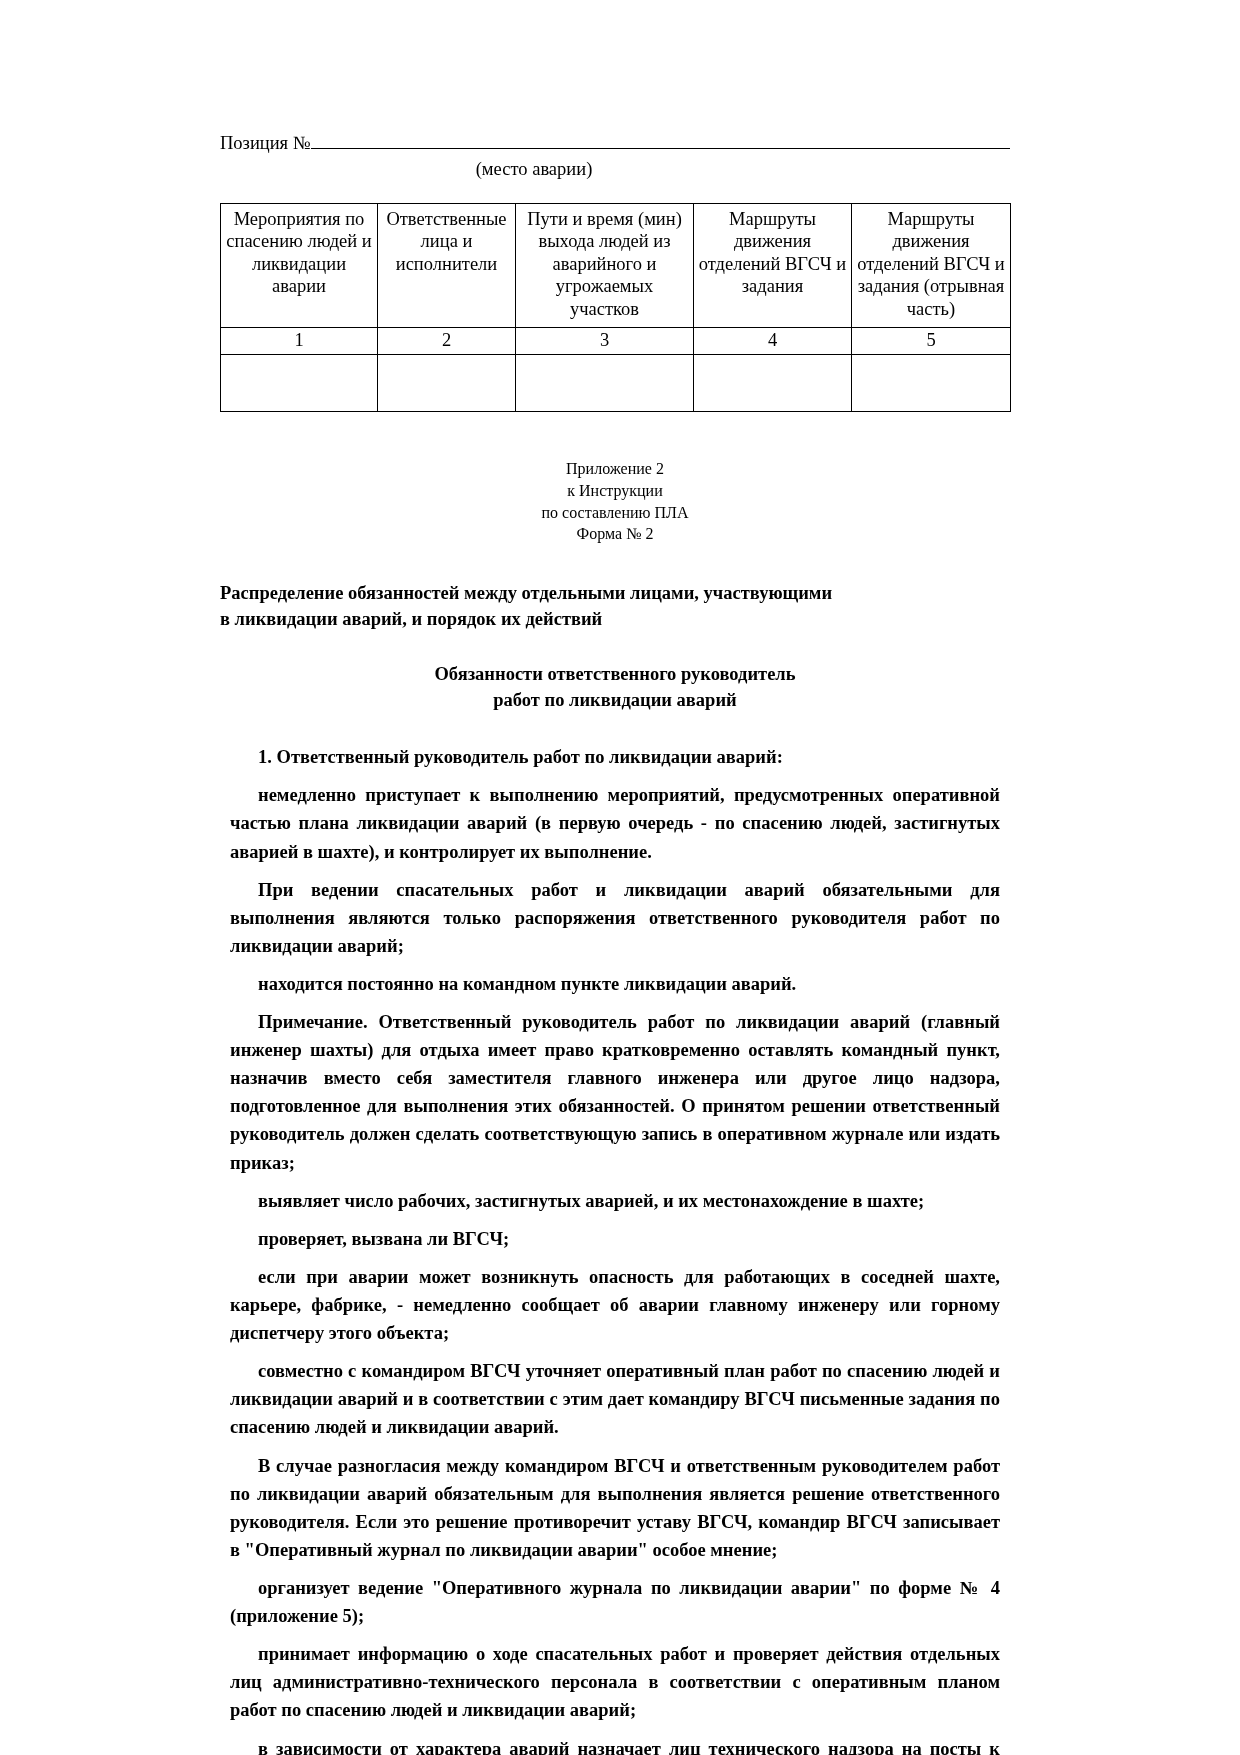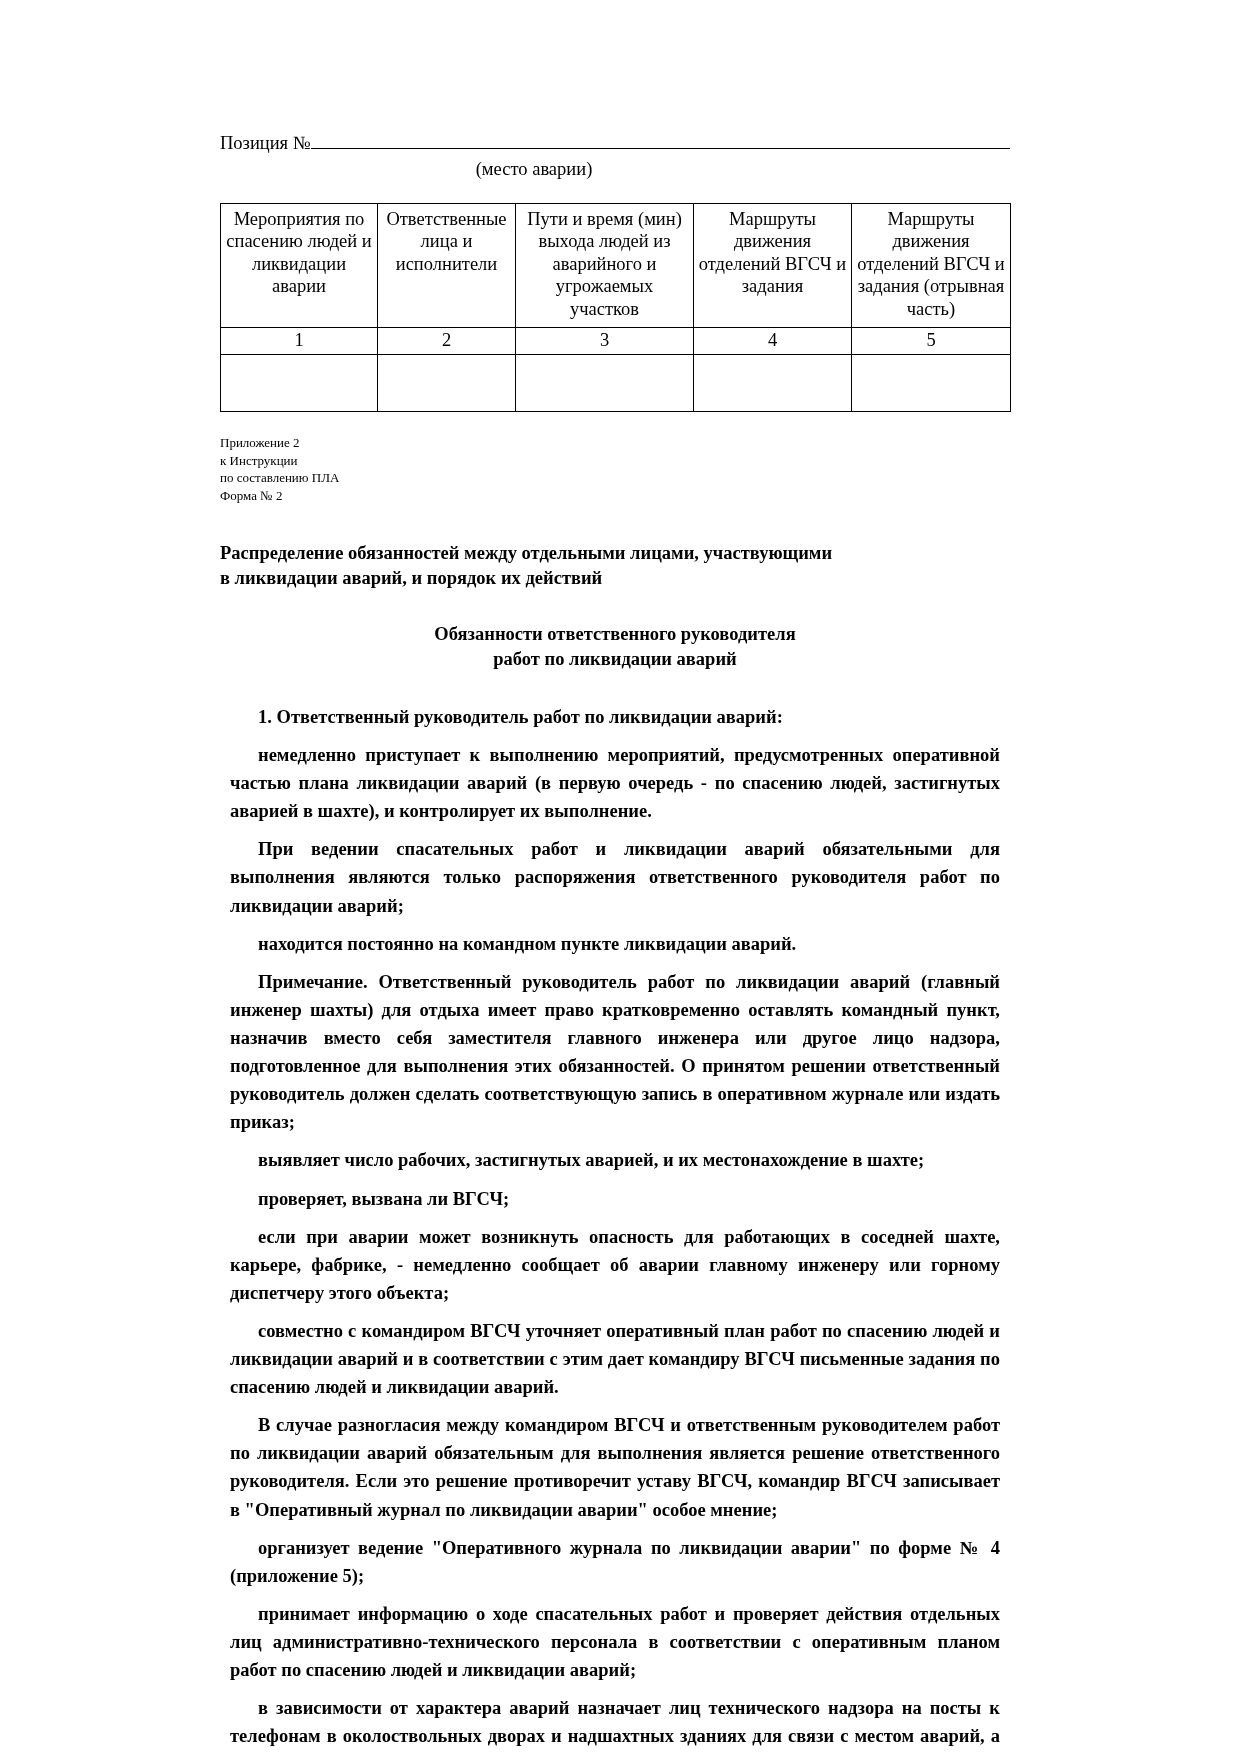--- a/index.html
+++ b/index.html
@@ -82,23 +82,23 @@
     height: 46px;
   }
   col.c1 { width: 157px; }
   col.c2 { width: 138px; }
   col.c3 { width: 178px; }
   col.c4 { width: 158px; }
   col.c5 { width: 159px; }
 
   
   .appendix {
-    margin-top: 22px;
-    text-align: left;
-    font-size: 13px;
+    margin-top: 46px;
+    text-align: center;
+    font-size: 16px;
     line-height: 1.36;
   }
 
   
   .title-block {
     margin-top: 36px;
     text-align: left;
     font-weight: bold;
     font-size: 18.5px;
     line-height: 1.38;
@@ -181,21 +181,21 @@
       <div>по составлению ПЛА</div>
       <div>Форма № 2</div>
     </div>
 
     <div class="title-block">
       <div>Распределение обязанностей между отдельными лицами, участвующими</div>
       <div>в ликвидации аварий, и порядок их действий</div>
     </div>
 
     <div class="subtitle-block">
-      <div>Обязанности ответственного руководителя</div>
+      <div>Обязанности ответственного руководитель</div>
       <div>работ по ликвидации аварий</div>
     </div>
 
     <div class="body-text">
       <p>1. Ответственный руководитель работ по ликвидации аварий:</p>
       <p>немедленно приступает к выполнению мероприятий, предусмотренных оперативной частью плана ликвидации аварий (в первую очередь - по спасению людей, застигнутых аварией в шахте), и контролирует их выполнение.</p>
       <p>При ведении спасательных работ и ликвидации аварий обязательными для выполнения являются только распоряжения ответственного руководителя работ по ликвидации аварий;</p>
       <p>находится постоянно на командном пункте ликвидации аварий.</p>
       <p>Примечание. Ответственный руководитель работ по ликвидации аварий (главный инженер шахты) для отдыха имеет право кратковременно оставлять командный пункт, назначив вместо себя заместителя главного инженера или другое лицо надзора, подготовленное для выполнения этих обязанностей. О принятом решении ответственный руководитель должен сделать соответствующую запись в оперативном журнале или издать приказ;</p>
       <p>выявляет число рабочих, застигнутых аварией,  и их местонахождение в шахте;</p>

